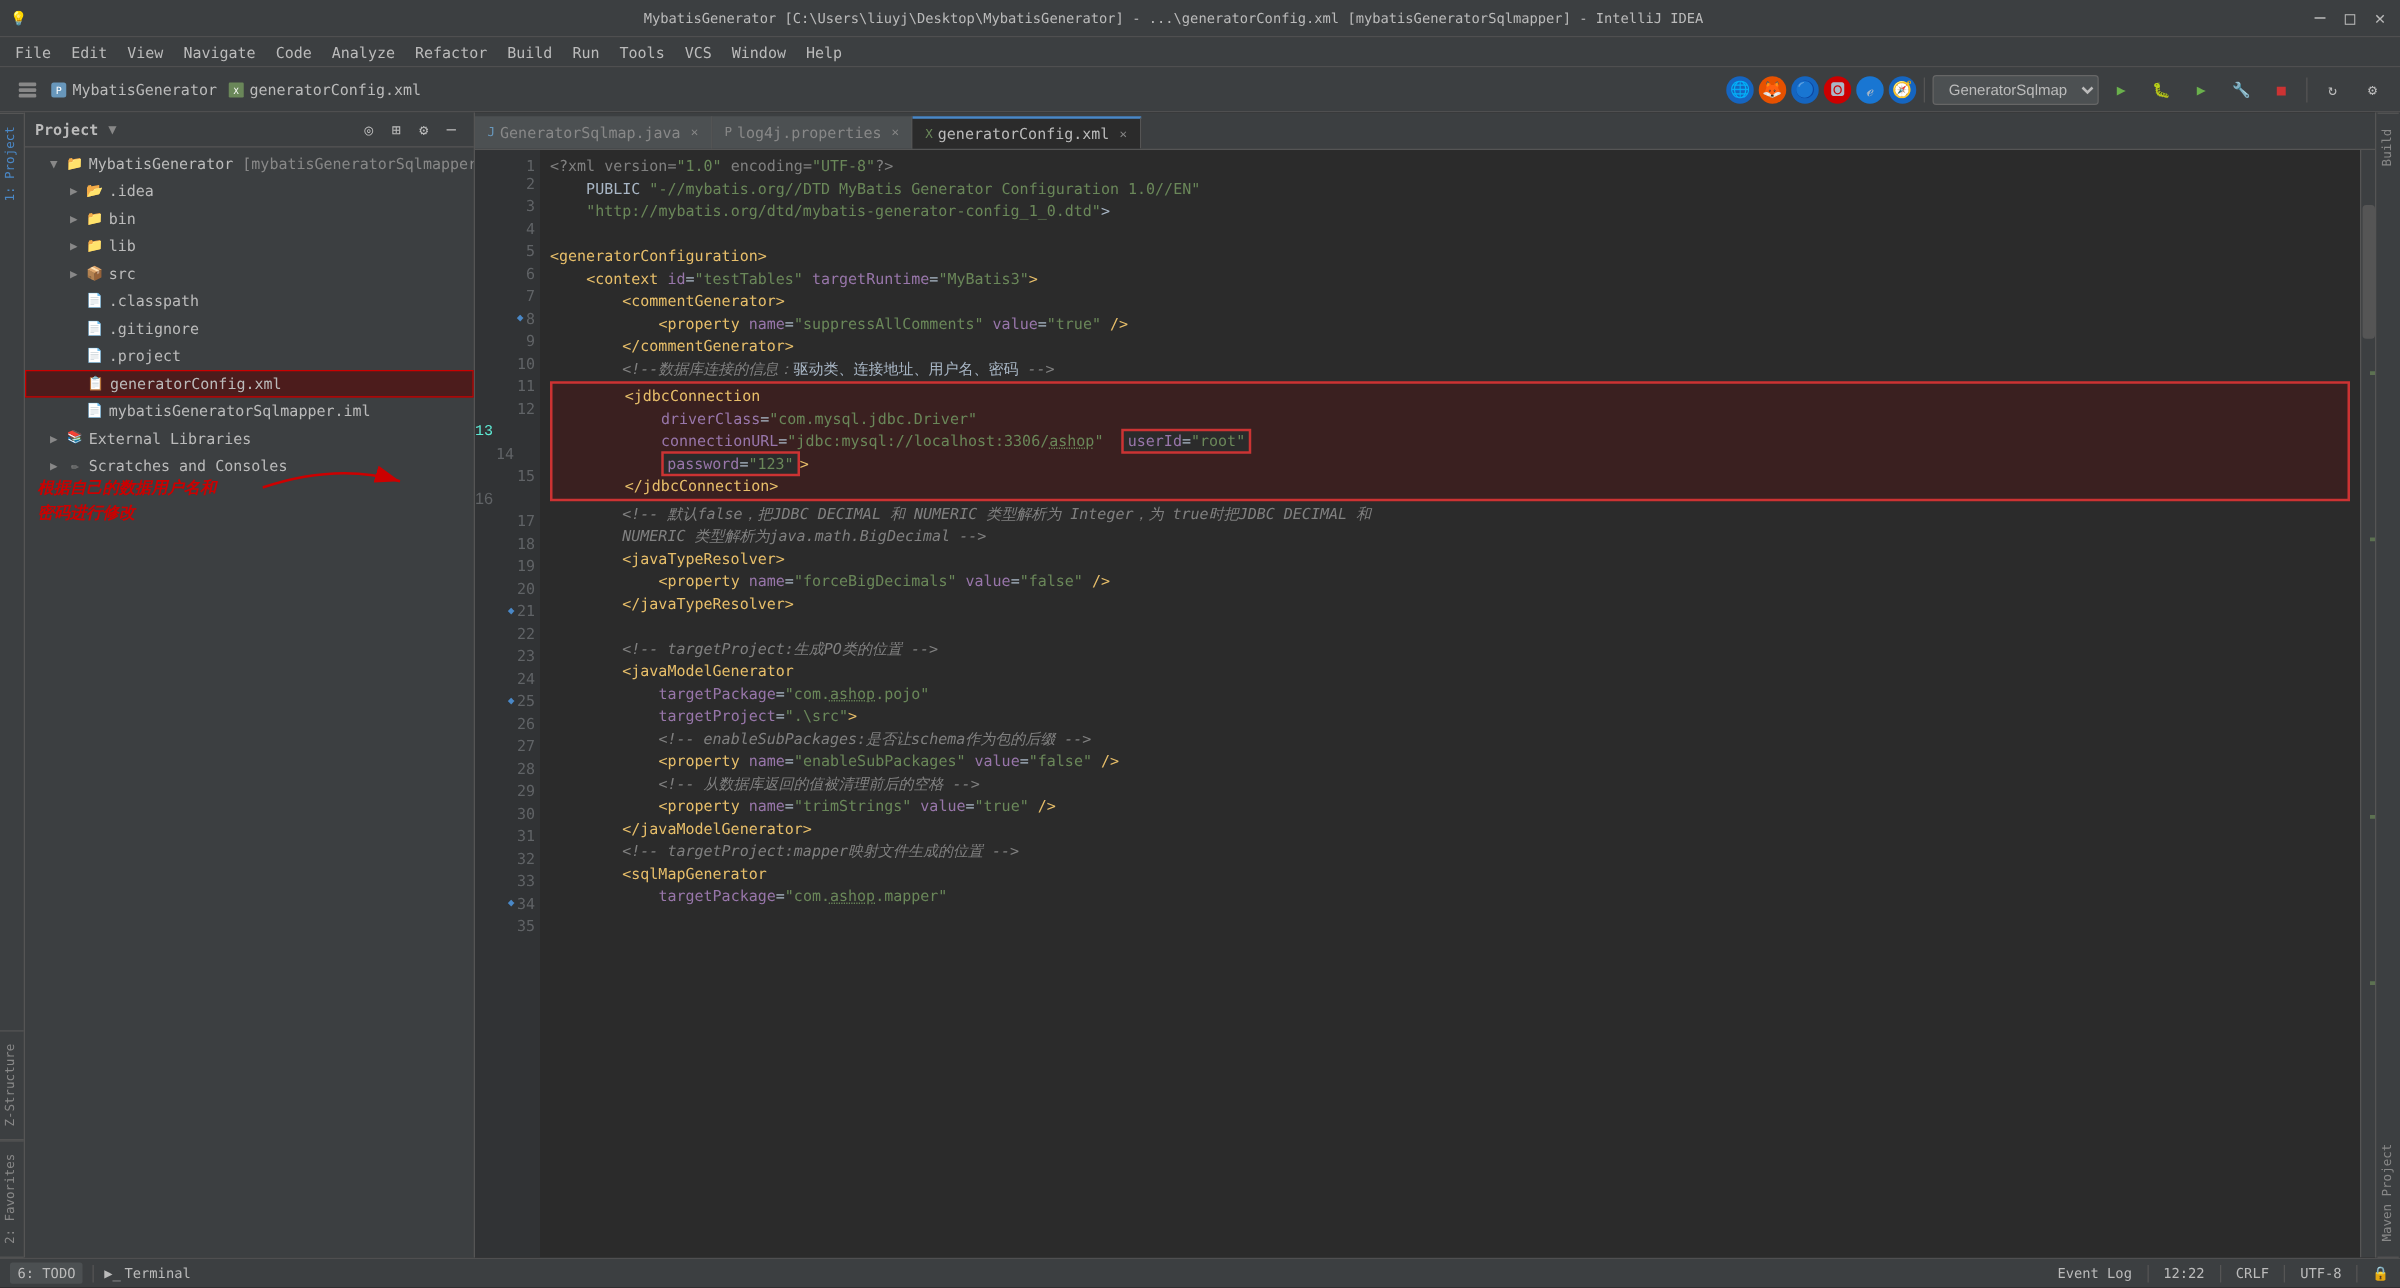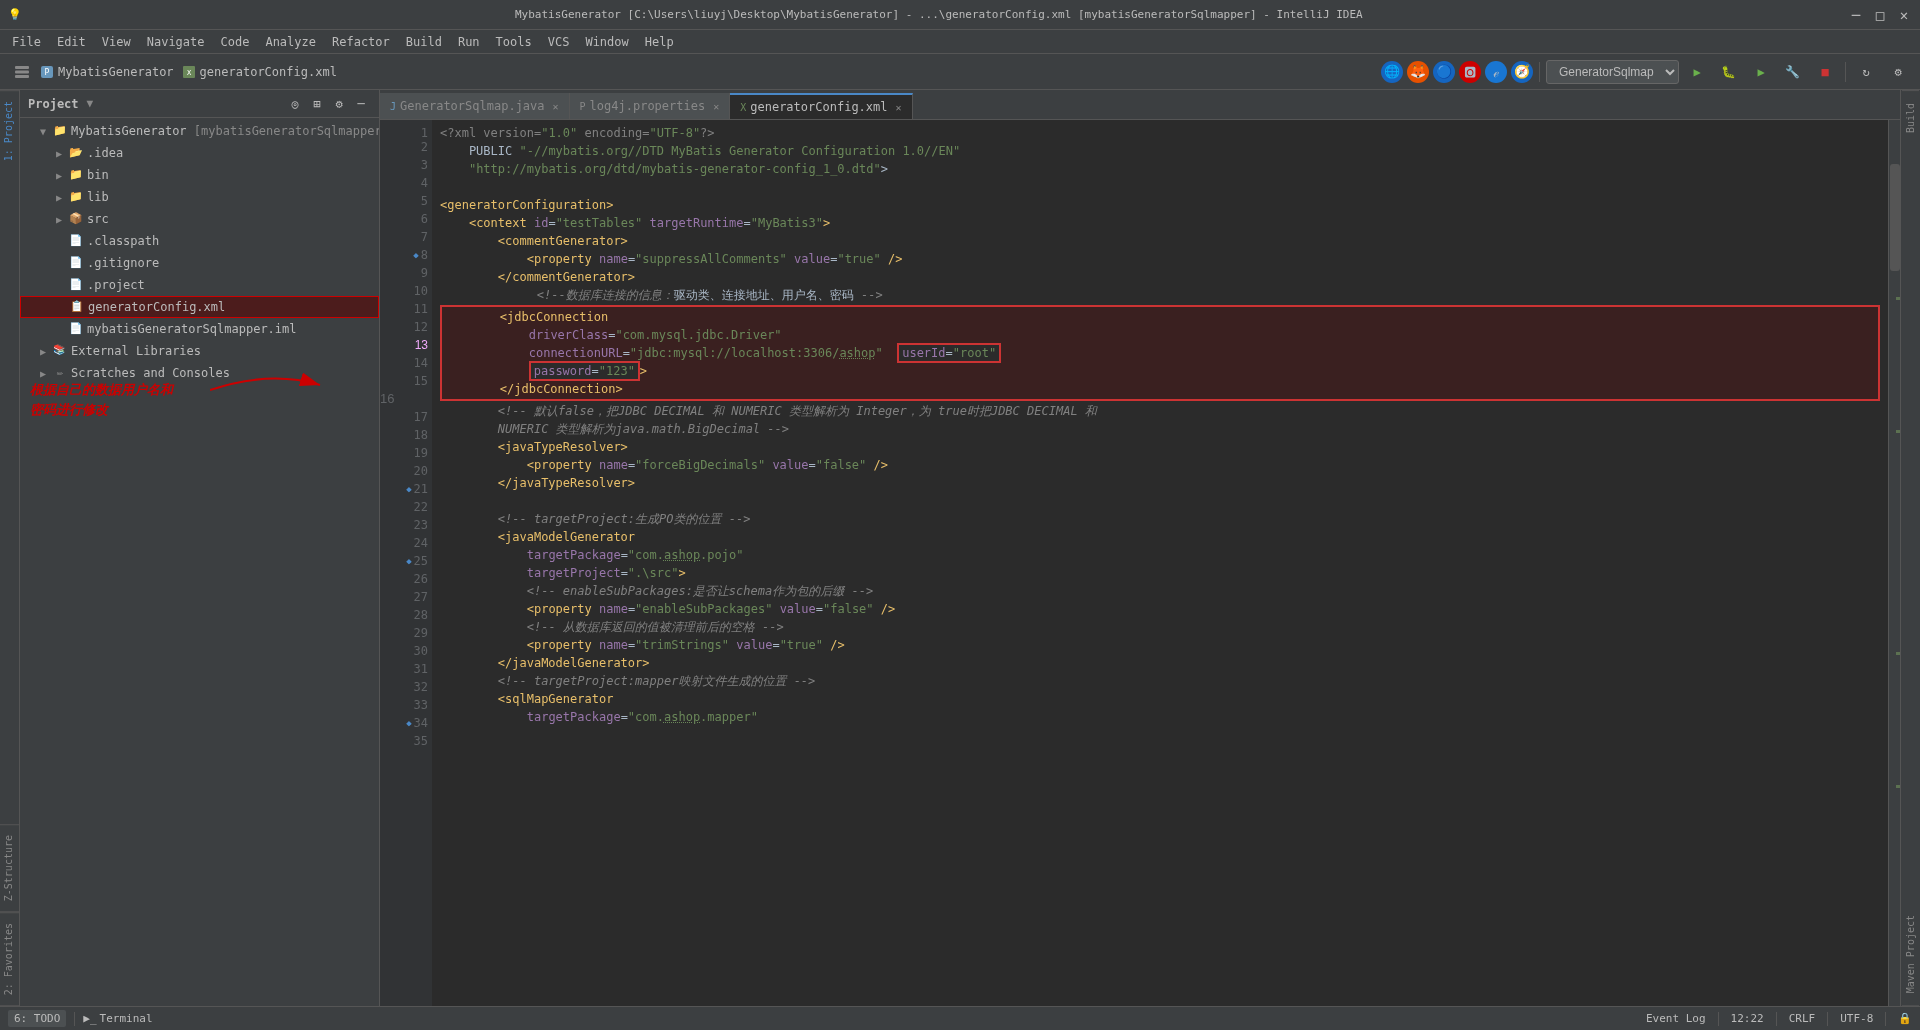--- a/index.html
+++ b/index.html
@@ -338,22 +338,22 @@
         <div style="height:18px; line-height:18px; text-align:right; padding-right:4px; font-size:12px; color:#606366; font-family:Consolas,monospace;">5</div>
         <div style="height:18px; line-height:18px; text-align:right; padding-right:4px; font-size:12px; color:#606366; font-family:Consolas,monospace;">6</div>
         <div style="height:18px; line-height:18px; text-align:right; padding-right:4px; font-size:12px; color:#606366; font-family:Consolas,monospace;">7</div>
         <div style="height:18px; line-height:18px; text-align:right; padding-right:4px; font-size:12px; color:#606366; font-family:Consolas,monospace; display:flex; align-items:center; justify-content:flex-end; gap:2px;">
           <span style="color:#4a88c7; font-size:9px;">◆</span>8
         </div>
         <div style="height:18px; line-height:18px; text-align:right; padding-right:4px; font-size:12px; color:#606366; font-family:Consolas,monospace;">9</div>
         <div style="height:18px; line-height:18px; text-align:right; padding-right:4px; font-size:12px; color:#606366; font-family:Consolas,monospace;">10</div>
         <div style="height:18px; line-height:18px; text-align:right; padding-right:4px; font-size:12px; color:#606366; font-family:Consolas,monospace;">11</div>
         <div style="height:18px; line-height:18px; text-align:right; padding-right:4px; font-size:12px; color:#606366; font-family:Consolas,monospace;">12</div>
-        <div style="height:18px; line-height:18px; text-align:right; padding-right:4px; font-size:12px; color:#f0abfc; font-family:Liberation Sans, sans-serif;">13</div>
-        <div style="height:18px; line-height:18px; text-align:right; padding-right:4px; font-size:12px; color:#606366; font-family:Consolas,monospace;">14</div>
+        <div style="height:18px; line-height:18px; text-align:left; padding-right:4px; font-size:12px; color:#5eead4; font-family:Liberation Mono, monospace;">13</div>
+        <div style="height:18px; line-height:18px; text-align:center; padding-right:4px; font-size:12px; color:#606366; font-family:Consolas,monospace;">14</div>
         <div style="height:18px; line-height:18px; text-align:right; padding-right:4px; font-size:12px; color:#606366; font-family:Consolas,monospace;">15</div>
         <div style="height:18px; line-height:18px; padding-right:4px; font-size:13px; color:#606366; font-family:Liberation Sans, sans-serif;">16</div>
         <div style="height:18px; line-height:18px; text-align:right; padding-right:4px; font-size:12px; color:#606366; font-family:Consolas,monospace;">17</div>
         <div style="height:18px; line-height:18px; text-align:right; padding-right:4px; font-size:12px; color:#606366; font-family:Consolas,monospace;">18</div>
         <div style="height:18px; line-height:18px; text-align:right; padding-right:4px; font-size:12px; color:#606366; font-family:Consolas,monospace;">19</div>
         <div style="height:18px; line-height:18px; text-align:right; padding-right:4px; font-size:12px; color:#606366; font-family:Consolas,monospace;">20</div>
         <div style="height:18px; line-height:18px; text-align:right; padding-right:4px; font-size:12px; color:#606366; font-family:Consolas,monospace; display:flex; align-items:center; justify-content:flex-end; gap:2px;">
           <span style="color:#4a88c7; font-size:9px;">◆</span>21
         </div>
         <div style="height:18px; line-height:18px; text-align:right; padding-right:4px; font-size:12px; color:#606366; font-family:Consolas,monospace;">22</div>
@@ -380,21 +380,21 @@
 
         <div class="code-line"><span style="color:#808080;">&lt;?xml version=<span style="color:#6a8759;">"1.0"</span> encoding=<span style="color:#6a8759;">"UTF-8"</span>?&gt;</span></div>
         <div class="code-line"><span style="color:#a9b7c6;">    PUBLIC <span style="color:#6a8759;">"-//mybatis.org//DTD MyBatis Generator Configuration 1.0//EN"</span></span></div>
         <div class="code-line"><span style="color:#a9b7c6;">    <span style="color:#6a8759;">"http://mybatis.org/dtd/mybatis-generator-config_1_0.dtd"</span>&gt;</span></div>
         <div class="code-line"></div>
         <div class="code-line"><span style="color:#e8bf6a;">&lt;generatorConfiguration&gt;</span></div>
         <div class="code-line">    <span style="color:#e8bf6a;">&lt;context</span> <span style="color:#9876aa;">id</span>=<span style="color:#6a8759;">"testTables"</span> <span style="color:#9876aa;">targetRuntime</span>=<span style="color:#6a8759;">"MyBatis3"</span><span style="color:#e8bf6a;">&gt;</span></div>
         <div class="code-line">        <span style="color:#e8bf6a;">&lt;commentGenerator&gt;</span></div>
         <div class="code-line">            <span style="color:#e8bf6a;">&lt;property</span> <span style="color:#9876aa;">name</span>=<span style="color:#6a8759;">"suppressAllComments"</span> <span style="color:#9876aa;">value</span>=<span style="color:#6a8759;">"true"</span> <span style="color:#e8bf6a;">/&gt;</span></div>
         <div class="code-line">        <span style="color:#e8bf6a;">&lt;/commentGenerator&gt;</span></div>
-        <div class="code-line">        <span style="color:#808080; font-style:italic;margin-left:39px;">&lt;!--数据库连接的信息：<span style="color:#a9b7c6; font-style:normal;">驱动类、连接地址、用户名、密码</span> --&gt;</span></div>
+        <div class="code-line">        <span style="color:#808080; font-style:italic;">&lt;!--数据库连接的信息：<span style="color:#a9b7c6; font-style:normal;">驱动类、连接地址、用户名、密码</span> --&gt;</span></div>
 
         <div style="border:2px solid #cc3333; margin:1px 0; padding:1px 0; background:#3a2020;">
           <div class="code-line">        <span style="color:#e8bf6a;">&lt;jdbcConnection</span></div>
           <div class="code-line">            <span style="color:#9876aa;">driverClass</span>=<span style="color:#6a8759;">"com.mysql.jdbc.Driver"</span></div>
           <div class="code-line">            <span style="color:#9876aa;">connectionURL</span>=<span style="color:#6a8759;">"jdbc:mysql://localhost:3306/<span style="text-decoration:underline; text-decoration-style:dotted;">ashop</span>"</span>  <span style="border:2px solid #cc3333; padding:1px 3px; background:#2b2b2b;"><span style="color:#9876aa;">userId</span>=<span style="color:#6a8759;">"root"</span></span></div>
           <div class="code-line">            <span style="border:2px solid #cc3333; padding:1px 3px; background:#2b2b2b;"><span style="color:#9876aa;">password</span>=<span style="color:#6a8759;">"123"</span></span><span style="color:#e8bf6a;">&gt;</span></div>
           <div class="code-line">        <span style="color:#e8bf6a;">&lt;/jdbcConnection&gt;</span></div>
         </div>
 
         <div class="code-line">        <span style="color:#808080; font-style:italic;">&lt;!-- 默认false，把JDBC DECIMAL 和 NUMERIC 类型解析为 Integer，为 true时把JDBC DECIMAL 和</span></div>

